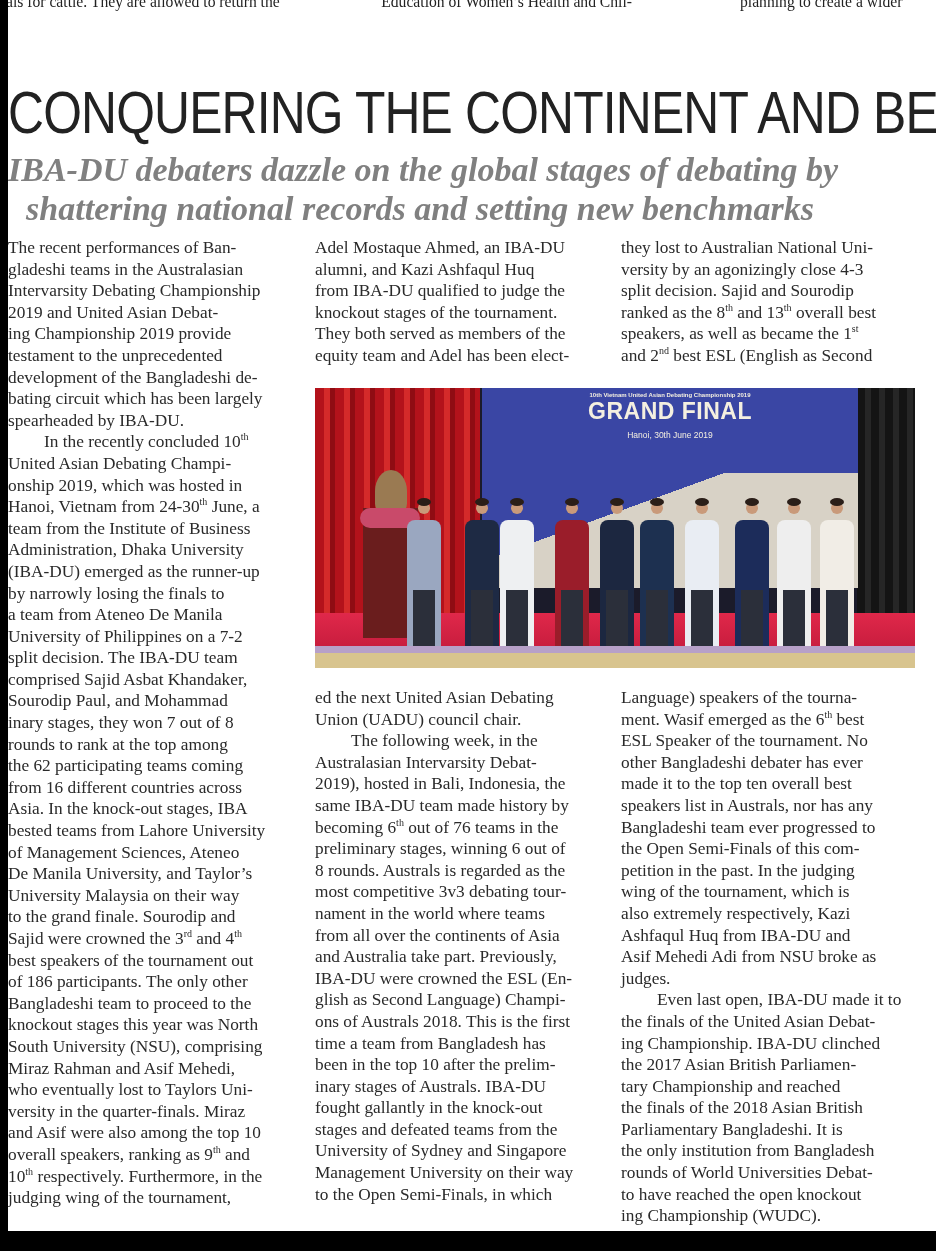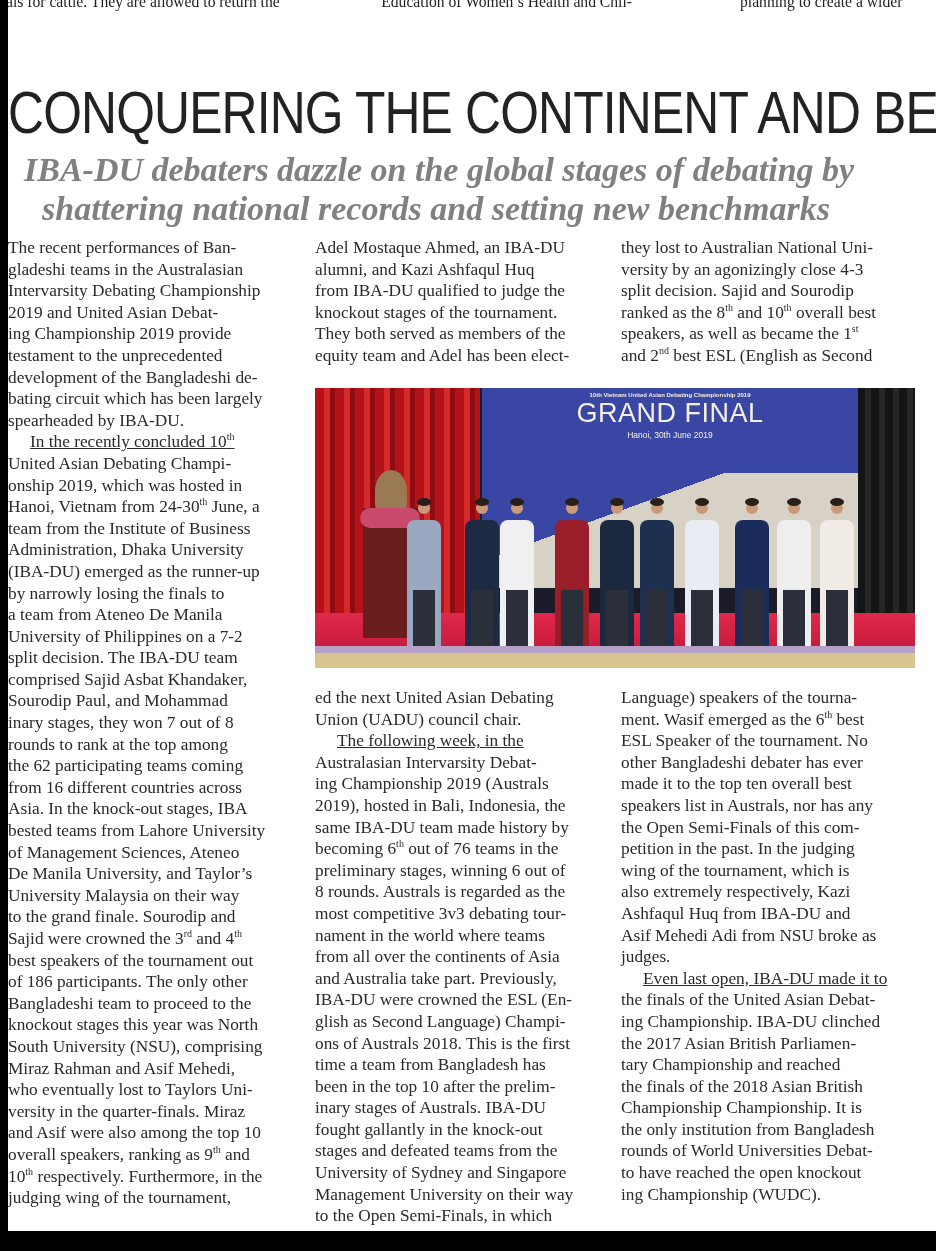--- a/index.html
+++ b/index.html
@@ -17,52 +17,52 @@
     font-family: "Liberation Serif", serif; font-size: 17px; color: #222;
     white-space: nowrap; transform: scaleX(0.92); transform-origin: left top;
   }
   .headline {
     position: absolute; left: 0; top: 78px; width: 928px;
     font-family: "Liberation Sans", sans-serif; font-size: 60px; font-weight: normal;
     color: #222; letter-spacing: -1px; white-space: nowrap; margin: 0;
     transform: scaleX(0.83); transform-origin: left top; line-height: 70px;
   }
   .deck {
-    position: absolute; left: 16px; top: 150px; width: 824px; text-align: center;
+    position: absolute; left: 0; top: 150px; width: 824px; text-align: center;
     font-family: "Liberation Serif", serif; font-style: italic; font-size: 34px;
     color: #808080; line-height: 39px; margin: 0;
   }
   .deck span { display: block; white-space: nowrap; }
   .col {
     position: absolute; font-family: "Liberation Serif", serif; font-size: 17.3px;
     line-height: 21.6px; color: #2a2a2a;
   }
   .col .ln { display: block; white-space: nowrap; }
-  .col .ind { padding-left: 22px; text-decoration: underline; }
+  .col .ind { padding-left: 36px; }
   sup { font-size: 10px; line-height: 0; vertical-align: super; }
   .c1 { left: 0; top: 237px; width: 292px; }
   .c2a { left: 307px; top: 237px; width: 290px; }
   .c3a { left: 613px; top: 237px; width: 310px; }
   .c2b { left: 307px; top: 687px; width: 290px; }
   .c3b { left: 613px; top: 687px; width: 310px; }
   .photo {
     position: absolute; left: 307px; top: 388px; width: 600px; height: 280px;
     overflow: hidden; background: #1b1b2a;
   }
   .curtain-l { position: absolute; left: 0; top: 0; width: 165px; height: 240px;
     background: repeating-linear-gradient(90deg, #b3121b 0 9px, #d42a2a 9px 15px, #8f0c13 15px 20px); }
   .curtain-r { position: absolute; right: 0; top: 0; width: 58px; height: 240px;
     background: repeating-linear-gradient(90deg, #141414 0 8px, #262626 8px 14px); }
   .screen { position: absolute; left: 167px; top: 0; width: 376px; height: 200px; background: #3a46a4; }
   .screen-low { position: absolute; left: 167px; top: 85px; width: 376px; height: 115px;
     background: linear-gradient(160deg, #3a46a4 0 35%, #d8d2c6 35% 100%); }
   .scr-text { position: absolute; left: 167px; width: 376px; text-align: center; color: #f4efe0;
     font-family: "Liberation Sans", sans-serif; }
   .scr-sub { top: 4px; font-size: 6px; font-weight: bold; }
-  .scr-title { top: 10px; font-size: 27px; font-weight: normal; letter-spacing: 0.5px; }
+  .scr-title { top: 10px; font-size: 23px; font-weight: bold; letter-spacing: 0.5px; }
   .scr-date { top: 42px; font-size: 8.5px; }
   .stage { position: absolute; left: 0; top: 225px; width: 600px; height: 40px;
     background: linear-gradient(#e0284a, #c41b3c); }
   .stage-front { position: absolute; left: 0; top: 258px; width: 600px; height: 22px;
     background: linear-gradient(#b7a0c8 0 30%, #d8c48e 30% 100%); }
   .podium { position: absolute; left: 48px; top: 120px; width: 55px; height: 130px; background: #6a1d1d; }
   .bust { position: absolute; left: 60px; top: 82px; width: 32px; height: 42px; border-radius: 50% 50% 20% 20%; background: #9a7a52; }
   .flowers { position: absolute; left: 45px; top: 120px; width: 60px; height: 20px; border-radius: 10px; background: #c94a6a; }
   .person { position: absolute; top: 0; border-radius: 8px 8px 2px 2px; }
   .head { position: absolute; width: 14px; height: 17px; border-radius: 50%; background: #2a1e18; }
@@ -134,21 +134,21 @@
       <span class="ln"><span>alumni, and Kazi Ashfaqul Huq</span></span>
       <span class="ln"><span>from IBA-DU qualified to judge the</span></span>
       <span class="ln"><span>knockout stages of the tournament.</span></span>
       <span class="ln"><span>They both served as members of the</span></span>
       <span class="ln"><span>equity team and Adel has been elect-</span></span>
     </div>
   <div class="col c3a">
       <span class="ln"><span>they lost to Australian National Uni-</span></span>
       <span class="ln"><span>versity by an agonizingly close 4-3</span></span>
       <span class="ln"><span>split decision. Sajid and Sourodip</span></span>
-      <span class="ln"><span>ranked as the 8</span><sup>th</sup><span> and 10</span><sup>th</sup><span> overall best</span></span>
+      <span class="ln"><span>ranked as the 8</span><sup>th</sup><span> and 13</span><sup>th</sup><span> overall best</span></span>
       <span class="ln"><span>speakers, as well as became the 1</span><sup>st</sup></span>
       <span class="ln"><span>and 2</span><sup>nd</sup><span> best ESL (English as Second</span></span>
     </div>
 
   <div class="photo">
     <div class="curtain-l"></div>
     <div class="curtain-r"></div>
     <div class="screen"></div>
     <div class="screen-low"></div>
     <div class="scr-text scr-sub">10th Vietnam United Asian Debating Championship 2019</div>
@@ -211,21 +211,20 @@
         <div class="head" style="left: 515px; top: 110px; height: 8px;"></div>
       </div>
     <div class="stage-front"></div>
   </div>
 
   <div class="col c2b">
       <span class="ln"><span>ed the next United Asian Debating</span></span>
       <span class="ln"><span>Union (UADU) council chair.</span></span>
       <span class="ln ind"><span>The following week, in the</span></span>
       <span class="ln"><span>Australasian Intervarsity Debat-</span></span>
-      <span class="ln"><span>ing Championship 2019 (Australs</span></span>
       <span class="ln"><span>2019), hosted in Bali, Indonesia, the</span></span>
       <span class="ln"><span>same IBA-DU team made history by</span></span>
       <span class="ln"><span>becoming 6</span><sup>th</sup><span> out of 76 teams in the</span></span>
       <span class="ln"><span>preliminary stages, winning 6 out of</span></span>
       <span class="ln"><span>8 rounds. Australs is regarded as the</span></span>
       <span class="ln"><span>most competitive 3v3 debating tour-</span></span>
       <span class="ln"><span>nament in the world where teams</span></span>
       <span class="ln"><span>from all over the continents of Asia</span></span>
       <span class="ln"><span>and Australia take part. Previously,</span></span>
       <span class="ln"><span>IBA-DU were crowned the ESL (En-</span></span>
@@ -240,32 +239,33 @@
       <span class="ln"><span>Management University on their way</span></span>
       <span class="ln"><span>to the Open Semi-Finals, in which</span></span>
     </div>
   <div class="col c3b">
       <span class="ln"><span>Language) speakers of the tourna-</span></span>
       <span class="ln"><span>ment. Wasif emerged as the 6</span><sup>th</sup><span> best</span></span>
       <span class="ln"><span>ESL Speaker of the tournament. No</span></span>
       <span class="ln"><span>other Bangladeshi debater has ever</span></span>
       <span class="ln"><span>made it to the top ten overall best</span></span>
       <span class="ln"><span>speakers list in Australs, nor has any</span></span>
+      <span class="ln"><span>Bangladeshi team ever progressed to</span></span>
       <span class="ln"><span>the Open Semi-Finals of this com-</span></span>
       <span class="ln"><span>petition in the past. In the judging</span></span>
       <span class="ln"><span>wing of the tournament, which is</span></span>
       <span class="ln"><span>also extremely respectively, Kazi</span></span>
       <span class="ln"><span>Ashfaqul Huq from IBA-DU and</span></span>
       <span class="ln"><span>Asif Mehedi Adi from NSU broke as</span></span>
       <span class="ln"><span>judges.</span></span>
       <span class="ln ind"><span>Even last open, IBA-DU made it to</span></span>
       <span class="ln"><span>the finals of the United Asian Debat-</span></span>
       <span class="ln"><span>ing Championship. IBA-DU clinched</span></span>
       <span class="ln"><span>the 2017 Asian British Parliamen-</span></span>
       <span class="ln"><span>tary Championship and reached</span></span>
       <span class="ln"><span>the finals of the 2018 Asian British</span></span>
-      <span class="ln"><span>Championship Championship. It is</span></span>
+      <span class="ln"><span>Parliamentary Bangladeshi. It is</span></span>
       <span class="ln"><span>the only institution from Bangladesh</span></span>
       <span class="ln"><span>rounds of World Universities Debat-</span></span>
       <span class="ln"><span>to have reached the open knockout</span></span>
       <span class="ln"><span>ing Championship (WUDC).</span></span>
     </div>
 </div>
 
 </body></html>

